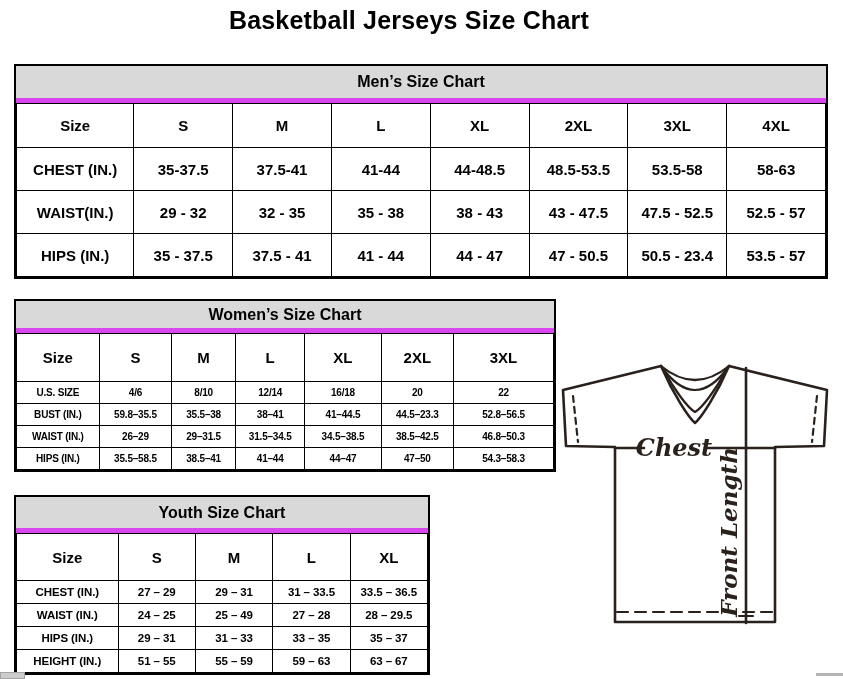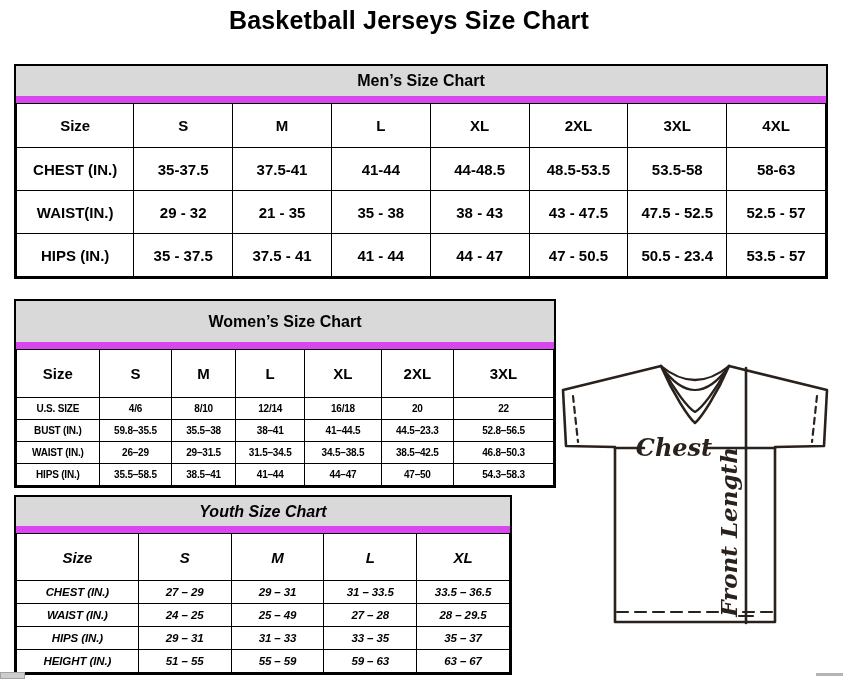--- a/index.html
+++ b/index.html
@@ -4,50 +4,50 @@
 <style>
   * { margin:0; padding:0; box-sizing:border-box; }
   html,body { width:843px; height:679px; background:#ffffff;
     font-family:"Liberation Sans", sans-serif; color:#000; overflow:hidden; }
   .page { position:relative; width:843px; height:679px; background:#fff; }
 
   .page-title { position:absolute; left:14px; top:6px; width:790px;
     text-align:center; font-size:25px; font-weight:bold; letter-spacing:0.2px; }
 
   .chart { position:absolute; border:2px solid #000; background:#fff; }
-  .band { background:#d9d9d9; border-bottom:7px solid #d946ef; 
+  .band { background:#d9d9d9; border-bottom:5px solid #d946ef; 
     font-weight:bold; font-size:16px; display:flex; align-items:center; justify-content:center; }
   .chart table { width:100%; border-collapse:collapse; table-layout:fixed; }
   .chart th, .chart td { border:1px solid #000; text-align:center; vertical-align:middle;
     font-weight:bold; padding:0 2px; }
 
   
   .mens { left:14px; top:64px; width:814px; }
   .mens .band { height:37px; }
   .mens thead tr { height:44px; }
   .mens tbody tr { height:43px; }
   .mens th, .mens td { font-size:15px; }
   .mens thead th:first-child { width:14.5%; }
 
   
   .womens { left:14px; top:299px; width:542px; }
-  .womens .band { height:48px; }
+  .womens .band { height:32px; }
   .womens thead tr { height:48px; }
   .womens thead th { font-size:15px; }
   .womens tbody tr { height:22px; }
   .womens tbody th, .womens tbody td { font-size:10px; letter-spacing:-0.2px; }
   .womens thead th:nth-child(1){width:15.4%}
   .womens thead th:nth-child(2){width:13.5%}
   .womens thead th:nth-child(3){width:11.9%}
   .womens thead th:nth-child(4){width:12.9%}
   .womens thead th:nth-child(5){width:14.2%}
   .womens thead th:nth-child(6){width:13.5%}
 
   
-  .youth { left:14px; top:495px; width:498px;font-style:italic; }
+  .youth { left:14px; top:495px; width:416px; }
   .youth .band { height:36px; }
   .youth thead tr { height:47px; }
   .youth thead th { font-size:15px; }
   .youth tbody tr { height:23px; }
   .youth tbody th, .youth tbody td { font-size:11.5px; letter-spacing:-0.1px; }
   .youth thead th:first-child { width:24.7%; }
 
   
   .jersey { position:absolute; left:556px; top:360px; width:287px; height:300px; }
   .jersey svg { display:block; width:100%; height:100%; }
@@ -89,21 +89,21 @@
             <td>37.5-41</td>
             <td>41-44</td>
             <td>44-48.5</td>
             <td>48.5-53.5</td>
             <td>53.5-58</td>
             <td>58-63</td>
           </tr>
           <tr>
             <th>WAIST(IN.)</th>
             <td>29 - 32</td>
-            <td>21 - 35</td>
+            <td>32 - 35</td>
             <td>35 - 38</td>
             <td>38 - 43</td>
             <td>43 - 47.5</td>
             <td>47.5 - 52.5</td>
             <td>52.5 - 57</td>
           </tr>
           <tr>
             <th>HIPS (IN.)</th>
             <td>35 - 37.5</td>
             <td>37.5 - 41</td>

